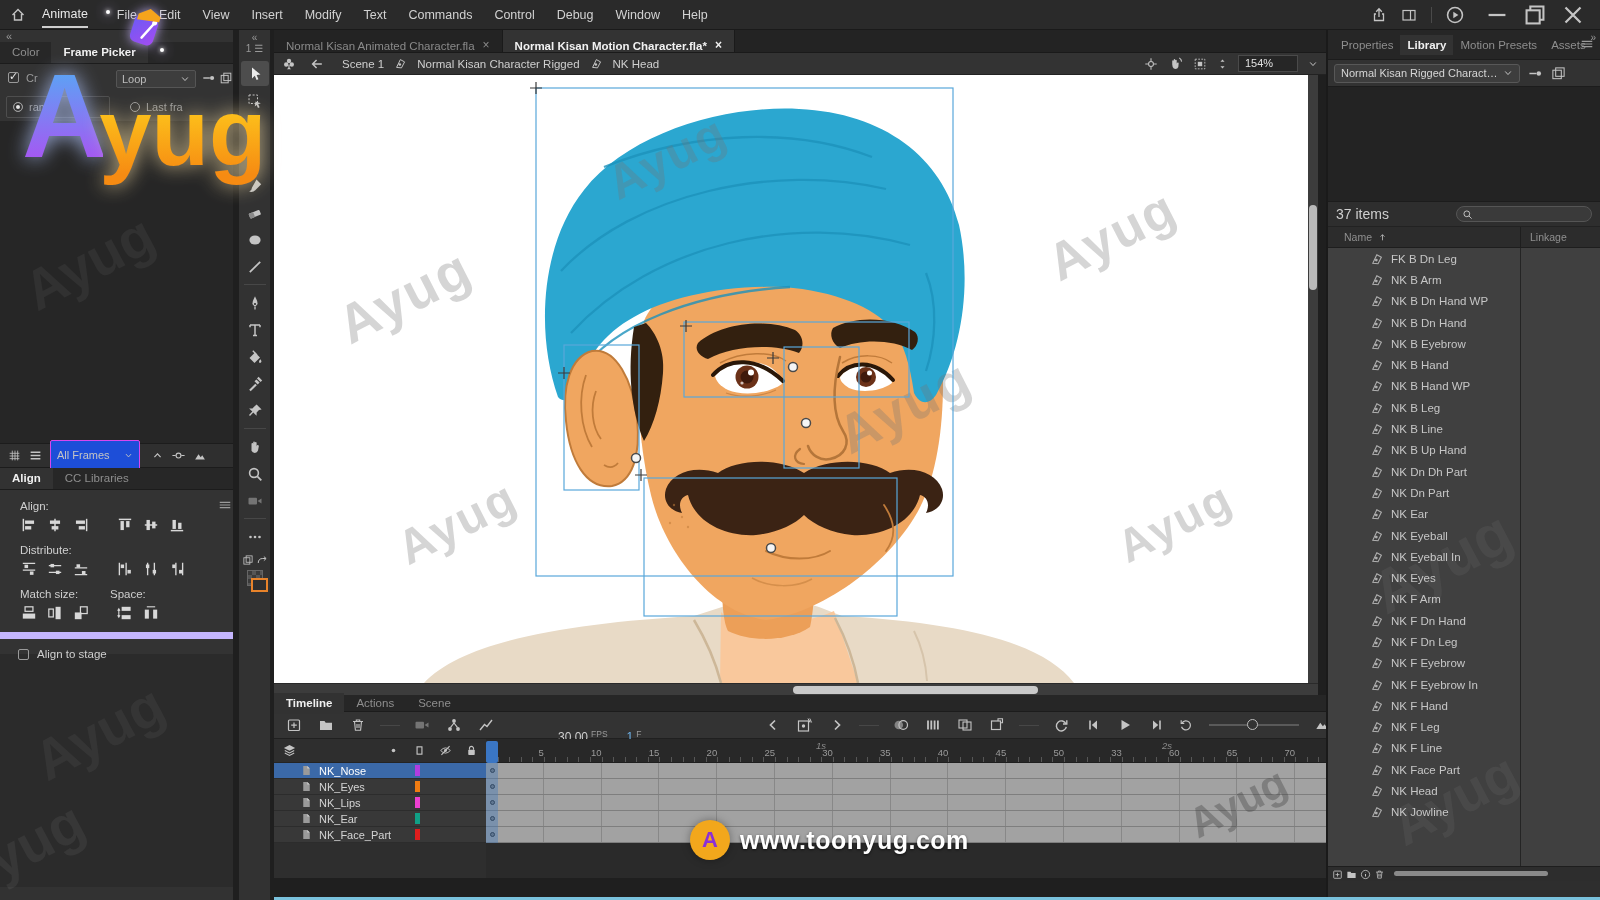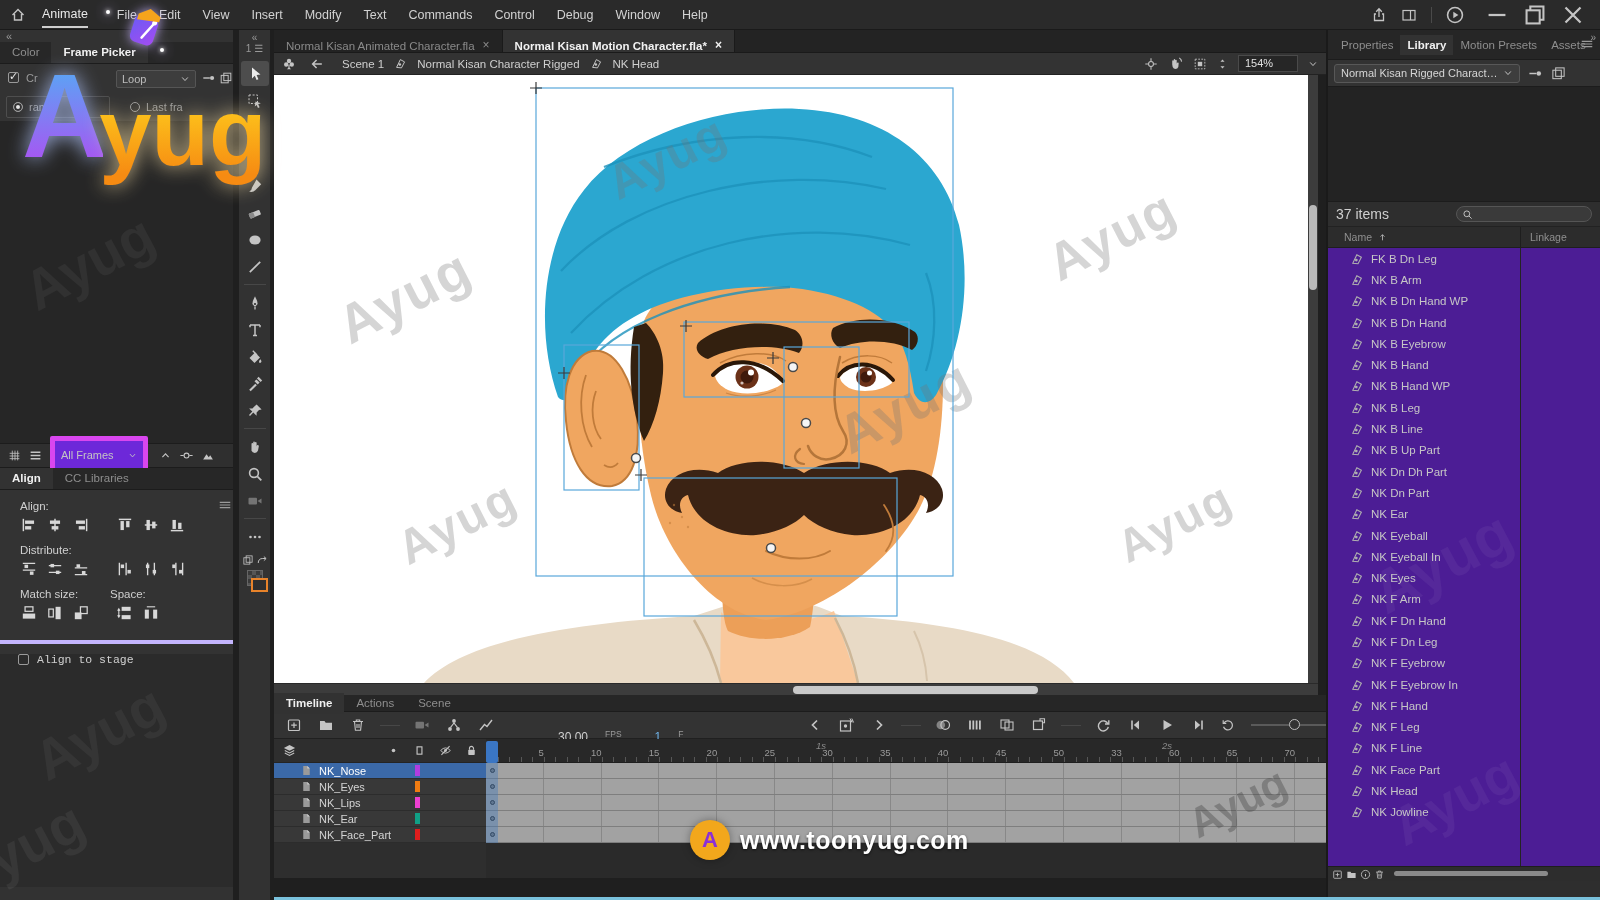--- a/index.html
+++ b/index.html
@@ -24,35 +24,35 @@
   
   #left-col{ left:0; top:30px; width:233px; bottom:0; background:#323232; }
   .panel-tabs{ height:22px; background:#272727; display:flex; align-items:flex-end; border-bottom:1px solid #1c1c1c; position:relative;}
   .panel-tab{ font-size:11.5px; color:#8e8e8e; padding:4px 12px 5px; }
   .panel-tab.active{ color:#f0f0f0; background:#323232; font-weight:bold; }
   .panel-menu{ position:absolute; right:6px; bottom:4px; width:14px; height:14px; color:#9a9a9a;}
   .collapse-chip{ color:#9a9a9a; font-size:11px; padding:1px 6px; }
   #fp-content{ position:relative; height:58px; background:#333; border-bottom:1px solid #262626; font-size:11px; color:#9a9a9a;}
   #fp-dark{ height:322px; background:#262626; border-bottom:1px solid #1c1c1c;}
   #frames-row{ height:24px; background:#2f2f2f; display:flex; align-items:center; gap:8px; padding:0 8px; border-bottom:1px solid #1c1c1c;}
-  #frames-dd{ background:#6d28d9; border:5px solid #d946ef; border-radius:2px; color:#c4c4c4; font-size:11px; height:17px; line-height:15px; padding:15px 6px; display:flex; align-items:center; gap:14px;}
+  #frames-dd{ background:#1d4ed8; border:1px solid #d946ef; border-radius:2px; color:#c4c4c4; font-size:11px; height:17px; line-height:15px; padding:15px 6px; display:flex; align-items:center; gap:14px;}
   .fp-select{ position:absolute; left:116px; top:6px; width:80px; height:18px; background:#3d3d3d; border:1px solid #555; border-radius:2px; color:#bdbdbd; font-size:11px; line-height:16px; padding:0 5px; display:flex; justify-content:space-between; align-items:center;}
   .fp-field{ position:absolute; left:6px; top:32px; width:104px; height:22px; border:1px solid #4e4e4e; border-radius:2px; display:flex; align-items:center; gap:6px; padding:0 6px;}
   .radio{ width:10px; height:10px; border:1px solid #9a9a9a; border-radius:50%; display:inline-block;}
   .radio.on{ background:#e8e8e8; box-shadow:inset 0 0 0 2px #333; }
   .checkbox{ width:11px; height:11px; border:1px solid #9a9a9a; border-radius:2px; display:inline-block; position:relative;}
   .checkbox.on:after{ content:"✓"; position:absolute; left:0px; top:-3px; font-size:11px; color:#e8e8e8;}
 
   
   #align-content{ background:#333; padding:8px 0 0 0; height:164px; font-size:11.5px; color:#cfcfcf;}
   .al-label{ padding:2px 0 4px 20px; }
   .al-row{ display:flex; gap:4px; padding:0 0 8px 18px; }
   .al-row .gap{ width:14px; }
   .al-btn{ width:22px; height:18px; display:flex; align-items:center; justify-content:center; color:#d8d8d8;}
-  #align-stage-row{ border-top:4px solid #c4b5fd; margin-top:10px; padding:9px 0 0 18px; display:flex; gap:8px; align-items:center; color:#cfcfcf;font-family:Liberation Mono, monospace;}
+  #align-stage-row{ border-top:7px solid #c4b5fd; margin-top:2px; padding:9px 0 0 18px; display:flex; gap:8px; align-items:center; color:#cfcfcf;}
   #left-rest{ height:233px; background:#2b2b2b; }
 
   
   #tools-col{ left:236px; top:30px; width:36px; bottom:0; background:#323232; border-left:3px solid #1f1f1f; border-right:2px solid #1f1f1f; display:flex; flex-direction:column; align-items:center;}
   #tools-head{ color:#9a9a9a; font-size:10px; height:30px; width:100%; text-align:center; padding-top:2px;}
   .tool{ width:28px; height:25px; display:flex; align-items:center; justify-content:center; border-radius:3px; color:#d8d8d8; margin:1px 0;}
   .tool.active{ background:#4d4d4d; }
   .tool.spacer{ height:56px; visibility:hidden; }
   .tool.sep{ height:7px; }
   .tool.sep:after{ content:""; width:22px; height:1px; background:#474747; }
@@ -77,21 +77,21 @@
   #hscroll .thumb{ position:absolute; left:519px; top:2px; width:245px; height:8px; background:#c9c9c9; border-radius:4px;}
   #vscroll{ left:1308px; top:75px; width:10px; height:608px; background:#3c3c3c;}
   #vscroll .thumb{ position:absolute; left:1px; top:130px; width:8px; height:85px; background:#b9b9b9; border-radius:4px;}
   .stage-wm{ position:absolute; color:rgba(115,115,115,.30); font-weight:bold; transform:rotate(-27deg); letter-spacing:2px;}
 
   
   #timeline{ left:274px; top:695px; width:1052px; height:183px; background:#2e2e2e; }
   #tl-tabs{ height:17px; background:#262626; display:flex; align-items:center; border-bottom:1px solid #1c1c1c;}
   #tl-toolbar{ height:27px; background:#333; display:flex; align-items:center; gap:12px; padding:0 10px; border-bottom:1px solid #202020;}
   #tl-toolbar .grp{ display:flex; align-items:center; gap:12px; }
-  .fps-blk{ color:#cfcfcf; font-size:12px; display:flex; align-items:baseline; gap:17px;margin-top:24px;}
+  .fps-blk{ color:#cfcfcf; font-size:12px; display:flex; align-items:baseline; gap:3px;margin-top:24px;}
   .fps-blk .unit{ font-size:8.5px; color:#9a9a9a; position:relative; top:-4px;}
   .fps-blk .cur{ color:#6fb3e8; }
   #tl-slider{ width:90px; height:2px; background:#5a5a5a; position:relative;}
   #tl-slider .knob{ position:absolute; left:38px; top:-5px; width:11px; height:11px; border:1.5px solid #bdbdbd; border-radius:50%; background:#333;}
   #tl-body{ position:relative; height:139px; }
   #layer-col{ position:absolute; left:0; top:0; width:212px; height:100%; }
   #layer-head{ height:24px; display:flex; align-items:center; padding:0 8px; gap:10px; border-bottom:1px solid #242424;}
   #layer-head .right{ margin-left:auto; display:flex; gap:13px; }
   .layer-row{ height:16px; display:flex; align-items:center; gap:6px; padding:0 4px 0 26px; background:#383838; border-bottom:1px solid #2c2c2c; font-size:11px; color:#d4d4d4;}
   .layer-row.selected{ background:#3b69a8; color:#fff; }
@@ -117,21 +117,21 @@
   #lib-dd{ width:186px; height:19px; background:#3d3d3d; border:1px solid #585858; border-radius:3px; color:#d6d6d6; font-size:11px; display:flex; align-items:center; justify-content:space-between; padding:0 6px;}
   #lib-dd span{ overflow:hidden; white-space:nowrap; text-overflow:ellipsis; }
   #lib-preview{ height:116px; background:#232323; border-bottom:1px solid #1c1c1c; border-top:1px solid #1c1c1c;}
   #lib-count-row{ height:24px; display:flex; align-items:center; padding:0 8px; gap:8px; background:#2e2e2e;}
   #lib-count{ color:#cfcfcf; font-size:14px; }
   #lib-search{ margin-left:auto; width:136px; height:16px; background:#3a3a3a; border:1px solid #555; border-radius:8px; display:flex; align-items:center; padding:0 5px; gap:4px;}
   #lib-cols{ height:22px; background:#2c2c2c; border-top:1px solid #222; border-bottom:1px solid #1e1e1e; display:flex; align-items:center; font-size:10.5px; color:#8f8f8f; position:relative;}
   #lib-cols .name{ padding-left:16px; display:flex; gap:6px; align-items:center;}
   #lib-cols .linkage{ position:absolute; left:202px; }
   #lib-cols .vline{ position:absolute; left:192px; top:0; bottom:0; width:1px; background:#1e1e1e;}
-  #lib-list{ height:618px; overflow:hidden; background:#4c1d95; position:relative;}
+  #lib-list{ height:618px; overflow:hidden; background:#404040; position:relative;padding-left:20px;}
   #lib-list .vline{ position:absolute; left:192px; top:0; bottom:0; width:1px; background:#242424;}
   .lib-row{ height:21.3px; display:flex; align-items:center; gap:7px; padding-left:22px; font-size:11.5px; color:#c6c6c6;}
   .lib-row [data-icon]{ width:14px; height:14px; color:#b0b0b0; }
   #lib-foot{ height:15px; background:#2d2d2d; border-top:1px solid #1e1e1e; display:flex; align-items:center; gap:3px; padding:0 4px; position:relative;}
   #lib-foot [data-icon]{ width:11px; height:11px; }
 
   #bottom-strip{ left:274px; bottom:0; right:0; height:3px; background:#79c1dc; z-index:40;}
 
   
   .wm{ position:absolute; font-weight:bold; pointer-events:none; z-index:50; }
@@ -1261,21 +1261,21 @@
           <span>NK B Line</span>
         </div>
 
         <div class="lib-row">
           <span data-icon="symbol">
             <svg viewBox="0 0 16 16" aria-hidden="true">
               <path d="M3.2 12.8 L7.8 3.2 L13 6 L9.2 13.4 Z" fill="none" stroke="currentColor" stroke-width="1.2"></path>
               <circle cx="7.2" cy="9.2" r="1.6" fill="currentColor"></circle>
             </svg>
           </span>
-          <span>NK B Up Part</span>
+          <span>NK B Up Hand</span>
         </div>
 
 
         <div class="lib-row">
           <span data-icon="symbol">
             <svg viewBox="0 0 16 16" aria-hidden="true">
               <path d="M3.2 12.8 L7.8 3.2 L13 6 L9.2 13.4 Z" fill="none" stroke="currentColor" stroke-width="1.2"></path>
               <circle cx="7.2" cy="9.2" r="1.6" fill="currentColor"></circle>
             </svg>
           </span>

